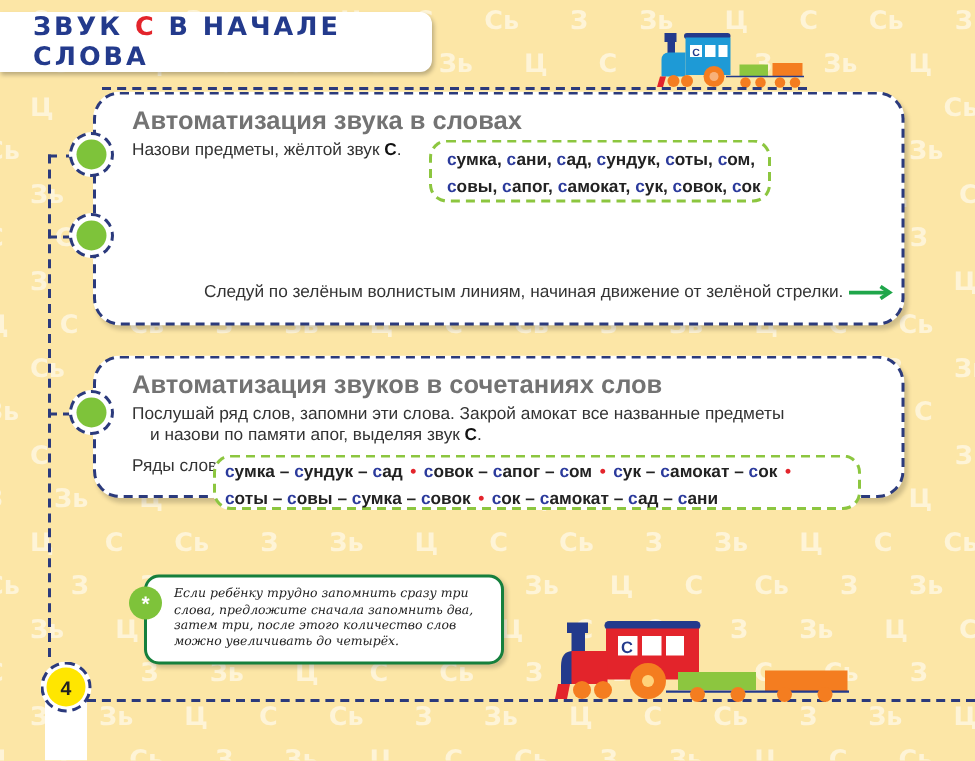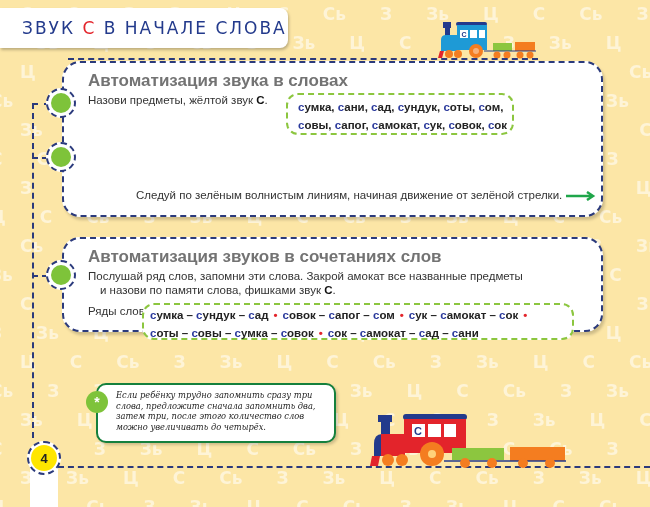--- a/index.html
+++ b/index.html
@@ -16,21 +16,21 @@
     font-weight: bold; font-size: 17px; line-height: 29px; letter-spacing: 0;
   }
   .bg-letters .row { white-space: nowrap; }
   .title-card {
     position: absolute; left: 0; top: 8px; width: 288px; height: 40px;
     background: #fff; border-radius: 0 8px 8px 0;
     box-shadow: 1px 2px 3px rgba(0,0,0,0.25);
     display: flex; align-items: center; padding-left: 22px;
   }
   .title-text {
-    font-family: "DejaVu Sans", sans-serif; font-weight: normal; font-size: 17px;
+    font-family: "DejaVu Sans", sans-serif; font-weight: bold; font-size: 17px;
     letter-spacing: 2px; color: #233a8c;
   }
   .title-text .accent { color: #e3242b; }
 
   .trunk {
     position: absolute; left: 32px; top: 103px; width: 0; height: 335px;
     border-left: 2px dashed #2b3a7c;
   }
   .branch { position: absolute; height: 0; border-top: 2px dashed #2b3a7c; }
 
@@ -159,21 +159,21 @@
   </div>
   <div class="card-text" style="left:24px;top:126px;margin-left:48px;"><span>Следуй по зелёным волнистым линиям, начиная движение от зелёной стрелки.</span><svg class="arrow" width="30" height="10">
         <line x1="0" y1="5" x2="26" y2="5" stroke="#1fa64a" stroke-width="2.5"></line>
         <polyline points="21,1 27,5 21,9" fill="none" stroke="#1fa64a" stroke-width="2.5"></polyline>
       </svg></div>
 </div>
 
 <div class="card card-2">
   <div class="card-title" style="top:8px;">Автоматизация звуков в сочетаниях слов</div>
   <div class="card-text" style="left:24px;top:31px;">Послушай ряд слов, запомни эти слова. Закрой амокат все названные предметы</div>
-  <div class="card-text" style="left:36px;top:45px;"><span>и назови по памяти слова, фишками звук </span><b>С</b><span>.</span></div>
+  <div class="card-text" style="left:36px;top:45px;"><span>и назови по памяти апог, выделяя звук </span><b>С</b><span>.</span></div>
   <div class="card-text" style="left:24px;top:66px;">Ряды слов*:</div>
   <div class="word-box" style="left:78px;top:64px;width:432px;height:37px;padding:1px 0 0 6px;">
     <div class="line" id="r1"><span><span class="c">с</span><span>умка</span><span> – </span><span class="c">с</span><span>ундук</span><span> – </span><span class="c">с</span><span>ад</span></span><span class="sep">•</span><span><span class="c">с</span><span>овок</span><span> – </span><span class="c">с</span><span>апог</span><span> – </span><span class="c">с</span><span>ом</span></span><span class="sep">•</span><span><span class="c">с</span><span>ук</span><span> – </span><span class="c">с</span><span>амокат</span><span> – </span><span class="c">с</span><span>ок</span></span><span class="sep">•</span></div>
     <div class="line" id="r2"><span><span class="c">с</span><span>оты</span><span> – </span><span class="c">с</span><span>овы</span><span> – </span><span class="c">с</span><span>умка</span><span> – </span><span class="c">с</span><span>овок</span></span><span class="sep">•</span><span><span class="c">с</span><span>ок</span><span> – </span><span class="c">с</span><span>амокат</span><span> – </span><span class="c">с</span><span>ад</span><span> – </span><span class="c">с</span><span>ани</span></span></div>
   </div>
 </div>
 
 <div class="dot" style="left:46px;top:88px;"></div>
 <div class="dot" style="left:46px;top:142px;"></div>
 <div class="dot" style="left:46px;top:260px;"></div>

